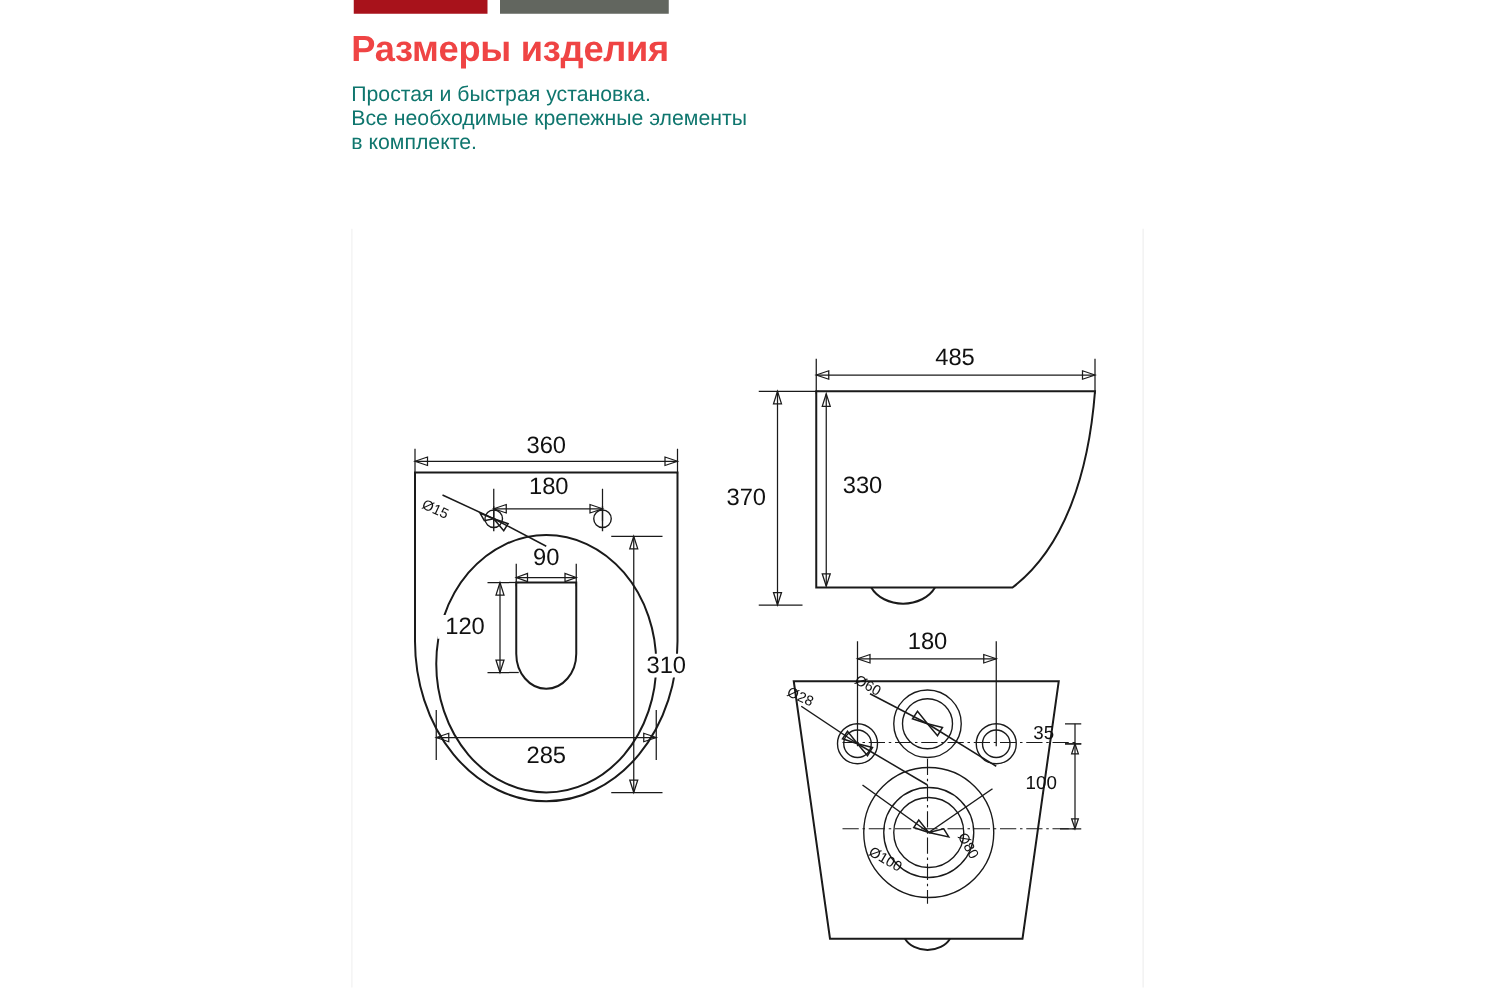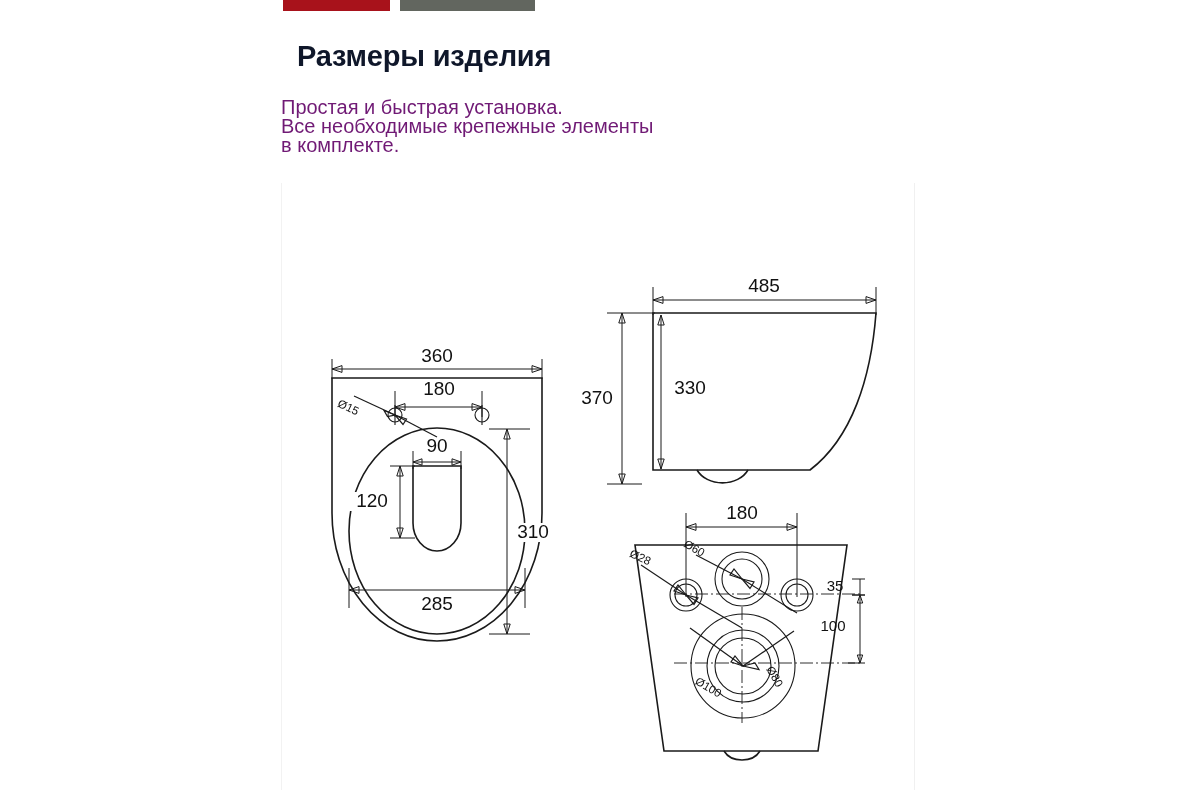--- a/index.html
+++ b/index.html
@@ -34,32 +34,32 @@
   .bar.gray  { width: 135px; background: #62665f; }
 
   
   #heading-block {
     position: absolute;
     left: 281px;
     top: 23px;
     width: 620px;
   }
   #page-title {
-    margin: 16px;
+    margin: 0;
     font-size: 29px;
     font-weight: bold;
-    color: #0f172a;
+    color: #ef4444;
     letter-spacing: -0.2px;
     line-height: 34px;
   }
   #page-subtitle {
     margin: 0;
     padding-top: 9px;
-    font-size: 20px;
-    color: #701a75;
+    font-size: 17px;
+    color: #0f766e;
     line-height: 19px;
     white-space: pre-line;
   }
 
   
   #drawing-panel {
     position: absolute;
     left: 281px;
     top: 183px;
     width: 632px;

